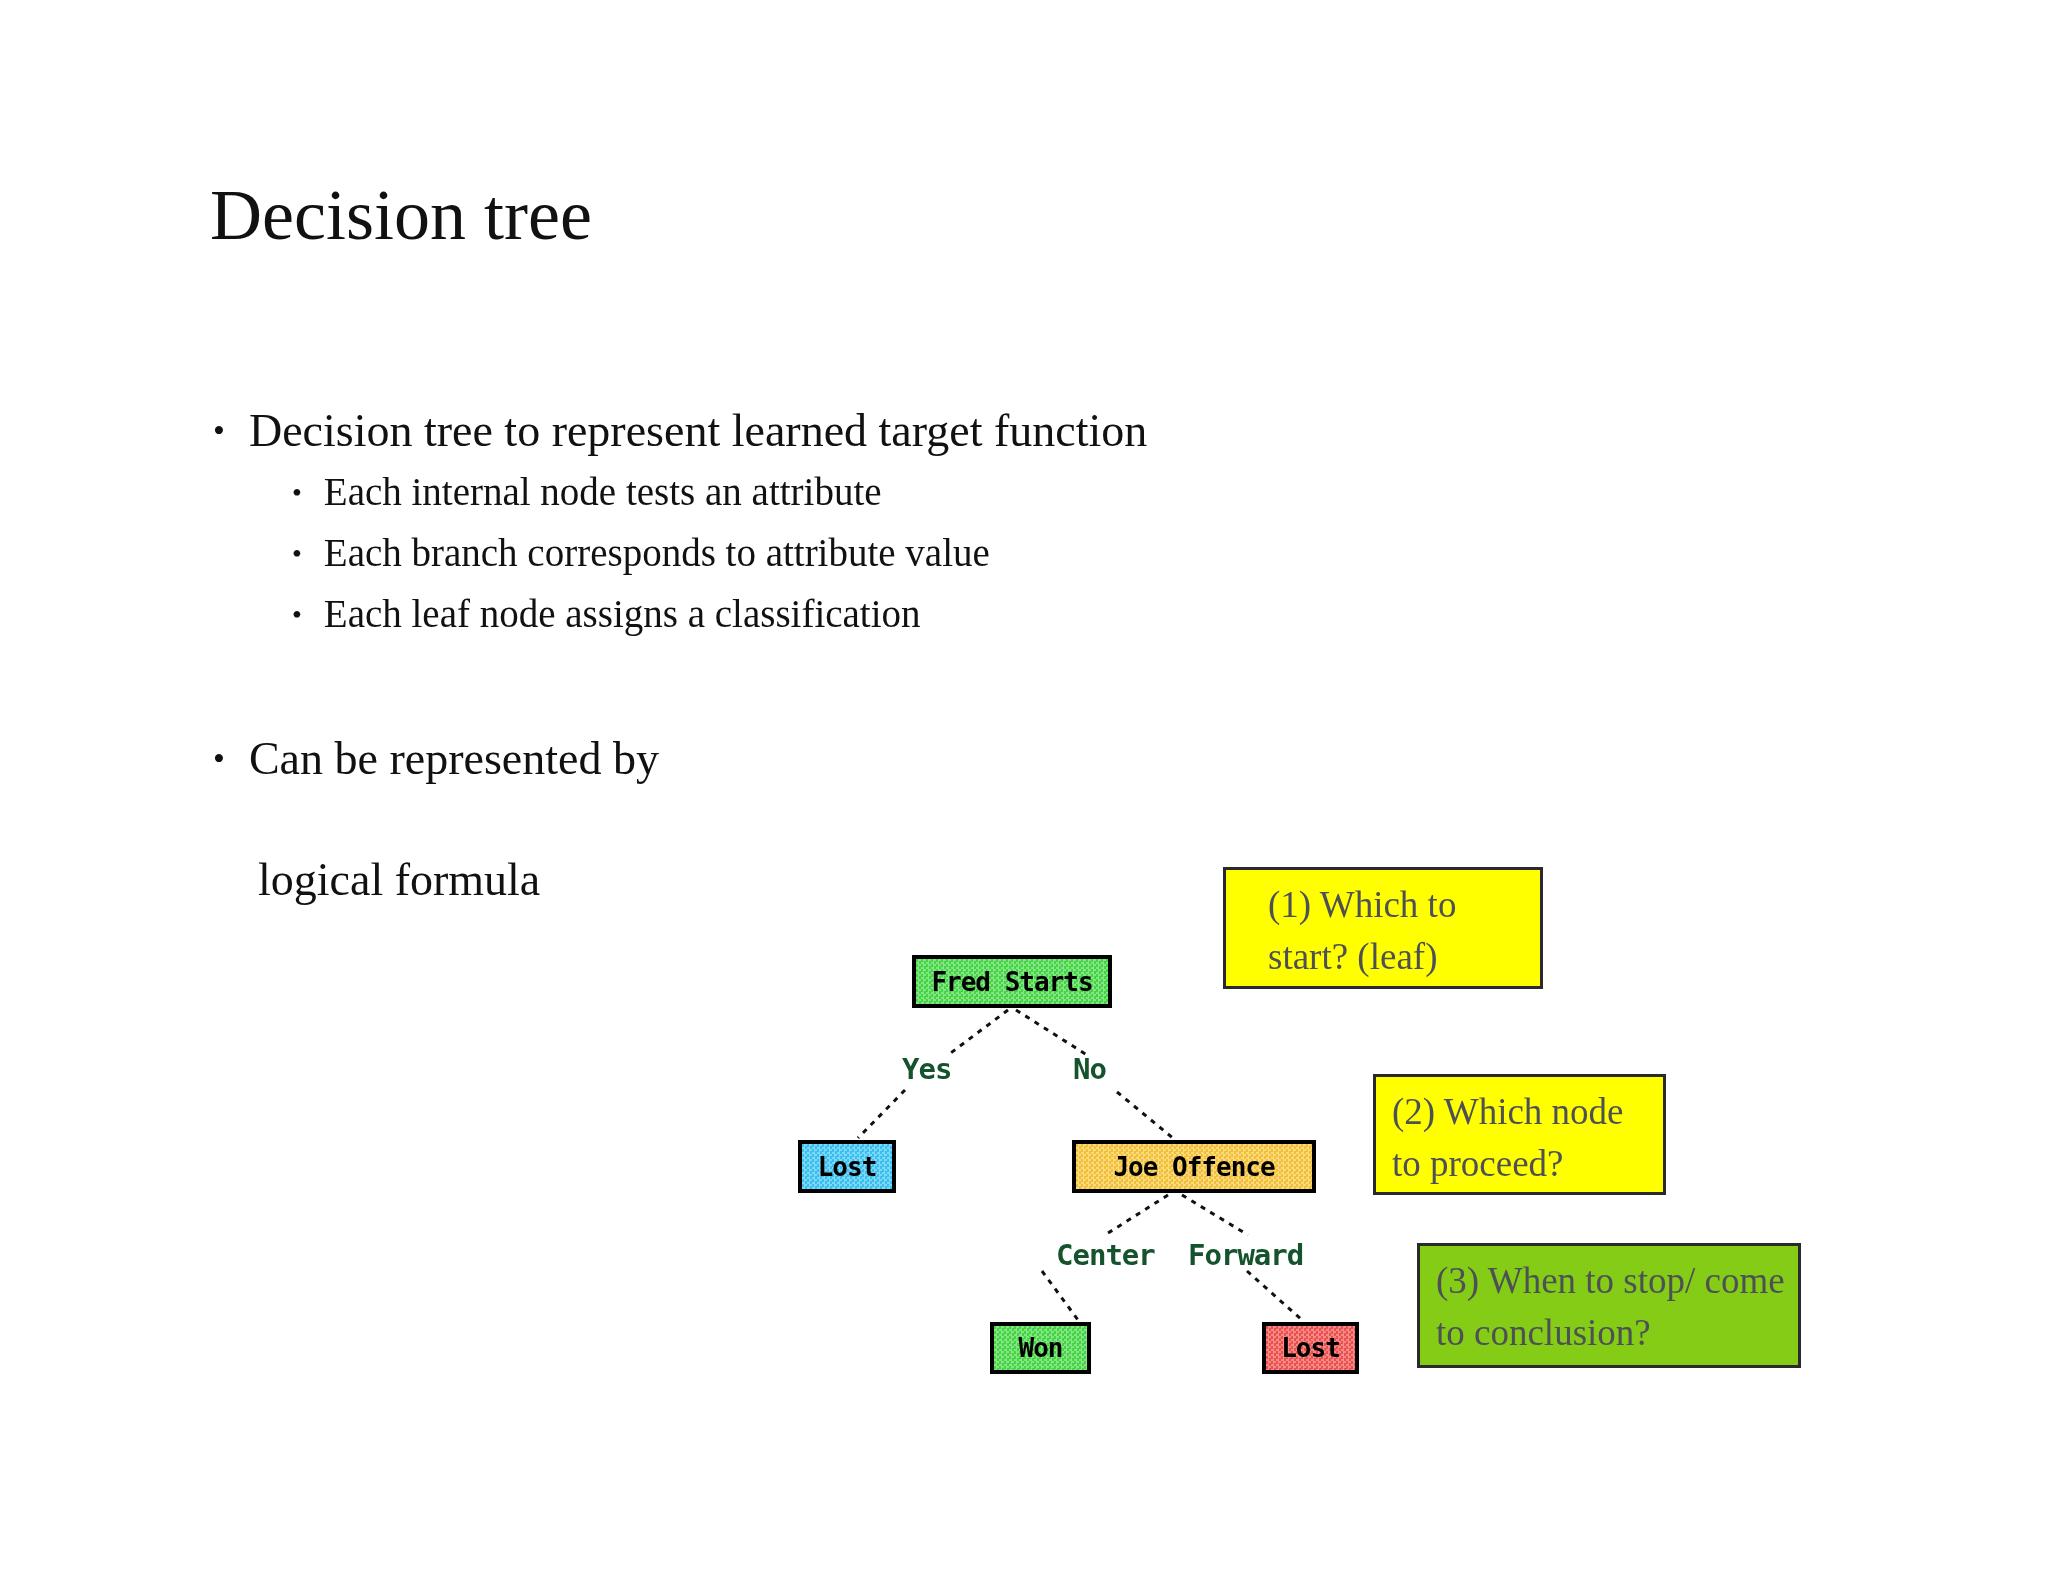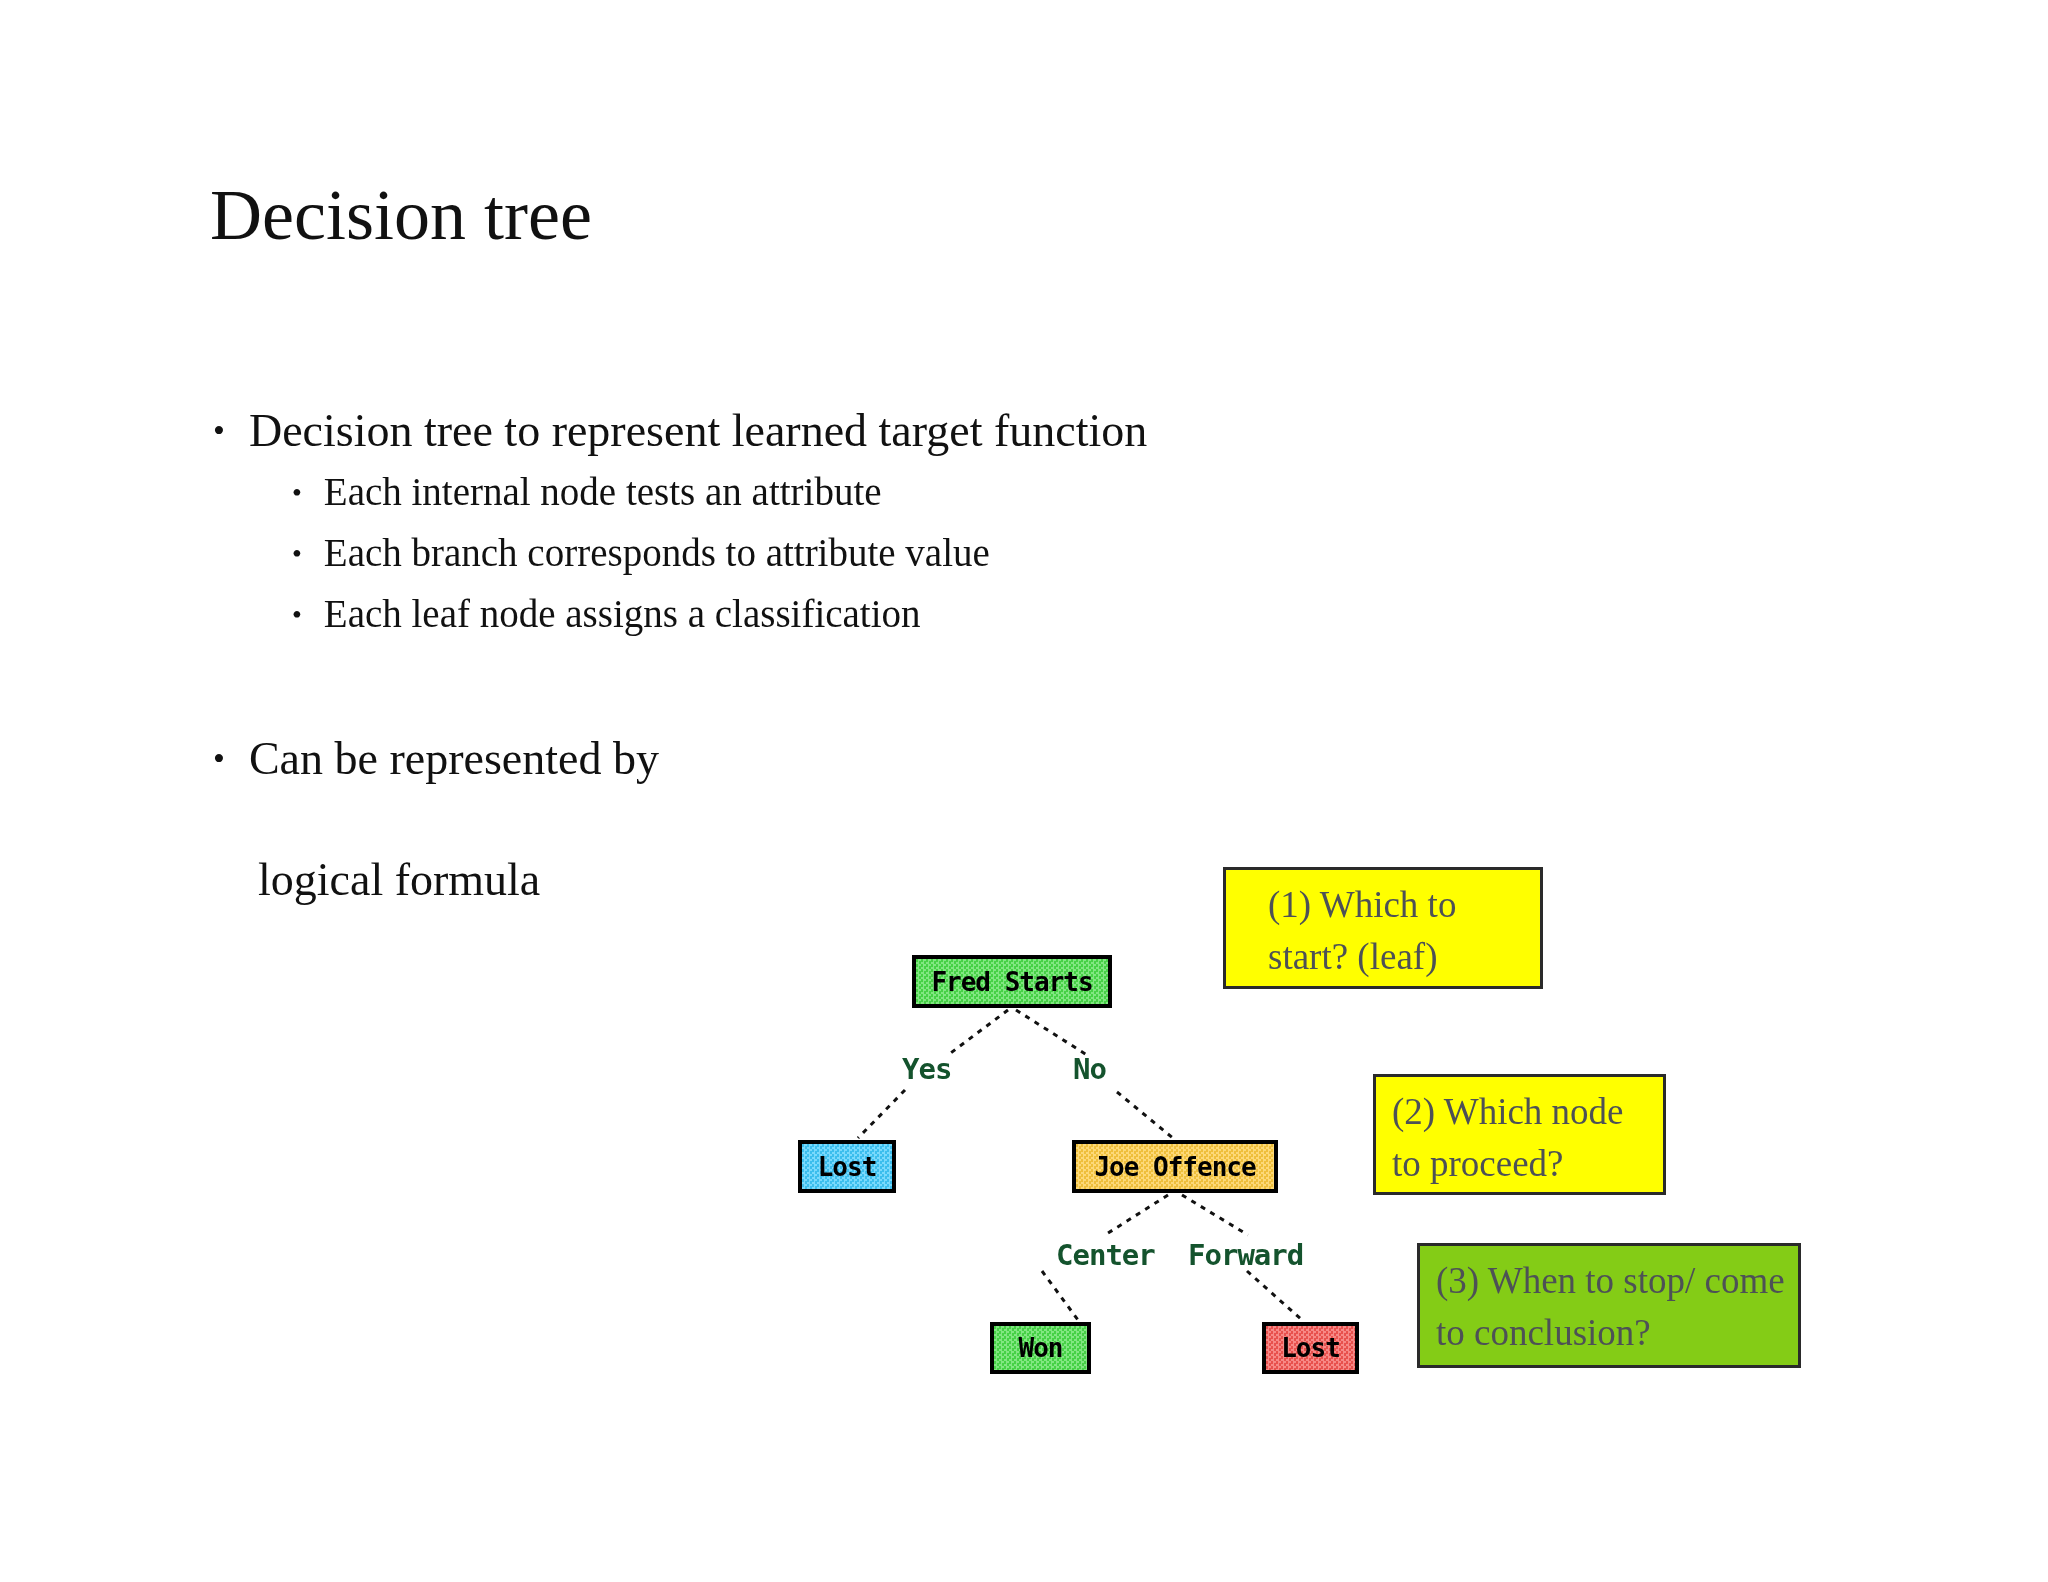--- a/index.html
+++ b/index.html
@@ -122,21 +122,21 @@
     <span>Fred Starts</span>
   </div>
 
   <div class="branch-label" style="left:902px; top:1052px;">Yes</div>
   <div class="branch-label" style="left:1073px; top:1052px;">No</div>
 
   <div class="node" style="left: 798px; top: 1140px; width: 98px; height: 53px; background-color: rgb(63, 200, 250);">
     <span>Lost</span>
   </div>
 
-  <div class="node" style="left: 1072px; top: 1140px; width: 206px; height: 53px; background-color: rgb(252, 201, 62); text-align: right;">
+  <div class="node" style="left: 1072px; top: 1140px; width: 244px; height: 53px; background-color: rgb(252, 201, 62); text-align: right;">
     <span>Joe Offence</span>
   </div>
 
   <div class="branch-label" style="left:1056px; top:1238px;">Center</div>
   <div class="branch-label" style="left:1188px; top:1238px;">Forward</div>
 
   <div class="node" style="left: 990px; top: 1322px; width: 101px; height: 52px; background-color: rgb(74, 220, 74);">
     <span>Won</span>
   </div>
 

